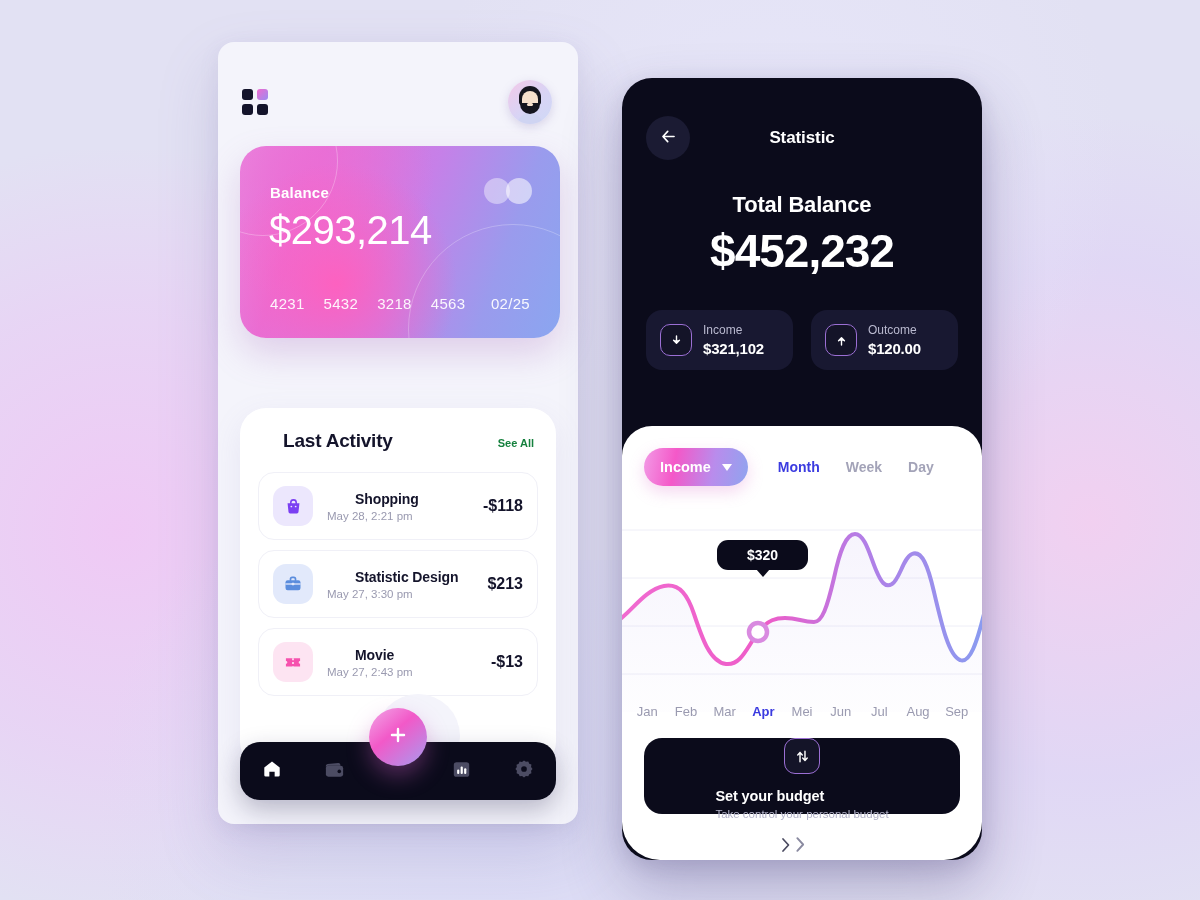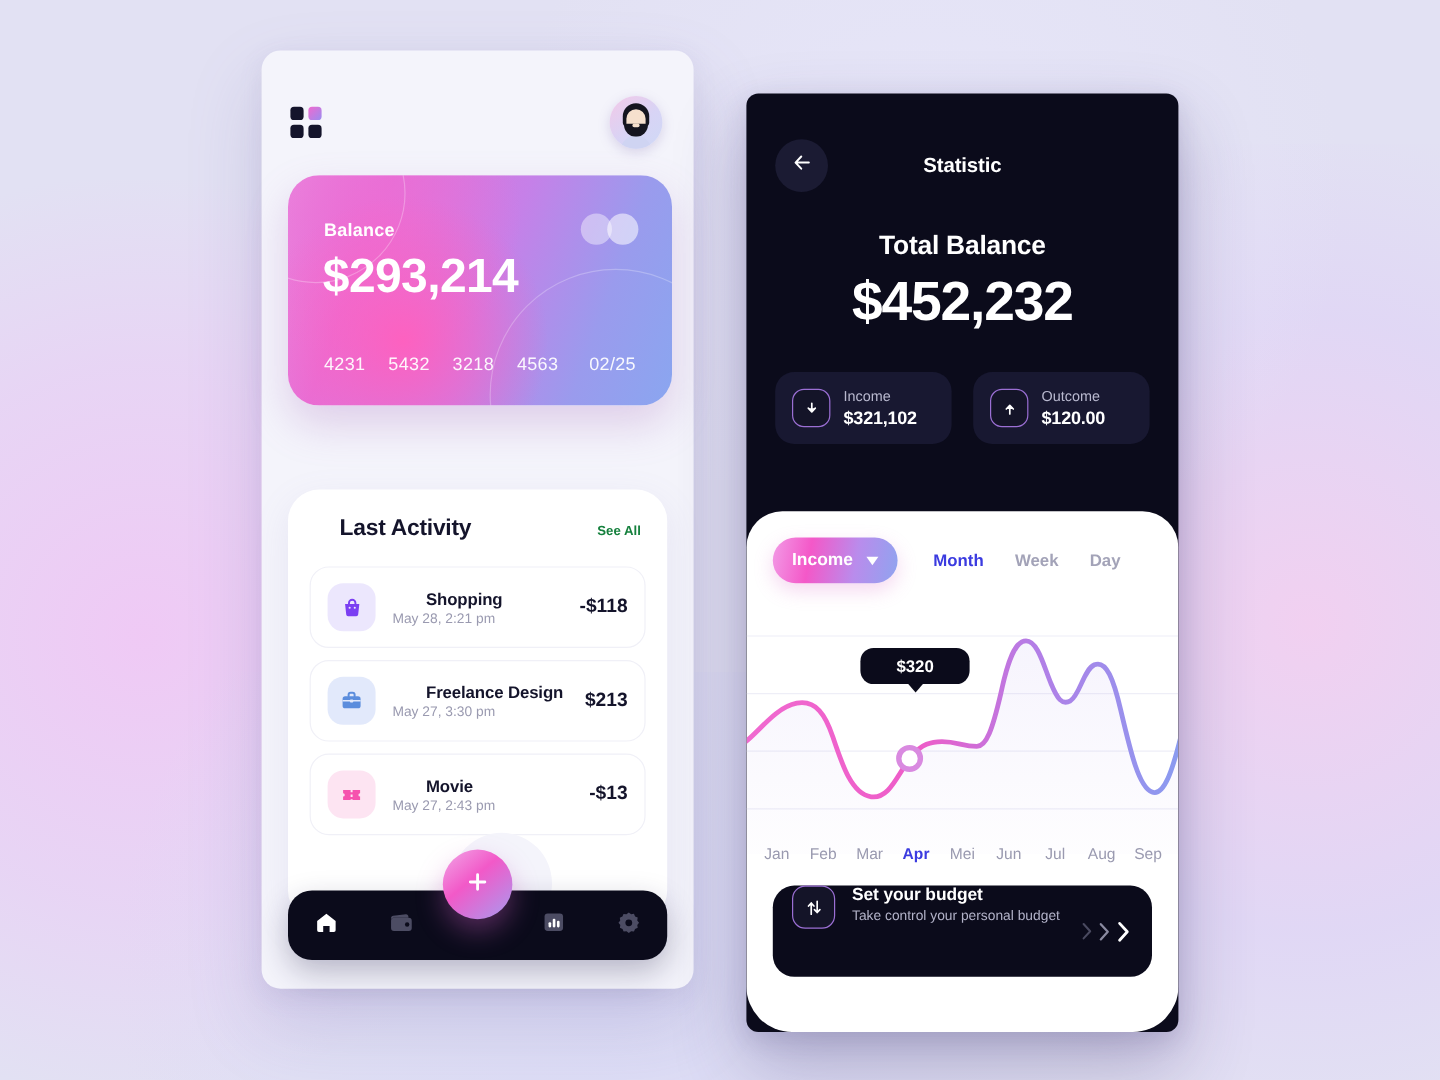--- a/index.html
+++ b/index.html
@@ -22,21 +22,21 @@
 
   
   .phone { position:absolute; }
   #phone-left {
     left:218px; top:42px; width:360px; height:782px;
     background:#f4f4fb; border-radius:16px;
     box-shadow: 0 28px 60px rgba(120,110,170,.22), 0 6px 20px rgba(120,110,170,.10);
   }
   #phone-right {
     left:622px; top:78px; width:360px; height:782px;
-    background:#0b0b1b; border-radius:10px; overflow:hidden;
+    background:#0b0b1b; border-radius:30px; overflow:hidden;
     box-shadow: 0 28px 60px rgba(60,50,110,.30), 0 6px 20px rgba(60,50,110,.14);
   }
 
   
   .l-top { display:flex; align-items:center; justify-content:space-between;
            padding:38px 26px 0 24px; }
   .grid-icon { width:26px; height:26px; display:grid; grid-template-columns:11px 11px;
                grid-template-rows:11px 11px; gap:4px; }
   .grid-icon i { display:block; width:11px; height:11px; border-radius:3px; background:#14142b; }
   .grid-icon i.accent { background:linear-gradient(135deg,#f06ad0 0%,#9a8cf0 100%); }
@@ -68,21 +68,21 @@
   .card-c2 { position:absolute; right:-58px; bottom:-96px; width:210px; height:210px;
              border-radius:50%; border:1.5px solid rgba(255,255,255,.25); }
   .card-label { position:absolute; left:30px; top:38px; color:#fff; font-size:15px;
                 font-weight:700; letter-spacing:.2px; }
   .mc { position:absolute; right:28px; top:32px; width:48px; height:26px; }
   .mc i { position:absolute; top:0; width:26px; height:26px; border-radius:50%;
           background:rgba(255,255,255,.42); }
   .mc i:first-child { left:0; }
   .mc i:last-child { right:0; background:rgba(255,255,255,.55); }
   .card-amount { position:absolute; left:29px; top:62px; color:#fff; font-size:40px;
-                 font-weight:700; letter-spacing:-.5px; }
+                 font-weight:400; letter-spacing:-.5px; }
   .card-nums { position:absolute; left:30px; bottom:26px; display:flex; gap:19px;
                color:rgba(255,255,255,.93); font-size:15px; letter-spacing:.3px; }
   .card-exp { position:absolute; right:30px; bottom:26px; color:rgba(255,255,255,.93);
               font-size:15px; letter-spacing:.3px; }
 
   
   .activity { position:absolute; left:22px; top:366px; width:316px; height:360px;
               background:#fff; border-radius:26px;
               box-shadow:0 10px 30px rgba(140,130,190,.12); }
   .act-head { display:flex; align-items:baseline; justify-content:space-between;
@@ -154,22 +154,22 @@
              font-size:14px; font-weight:700; padding:7px 30px; border-radius:11px; }
   .tooltip:after { content:""; position:absolute; left:50%; bottom:-7px; transform:translateX(-50%);
                    width:0; height:0; border-left:7px solid transparent;
                    border-right:7px solid transparent; border-top:8px solid #0b0b1b; }
   .months { position:absolute; left:0; right:0; top:278px; display:flex;
             justify-content:space-between; padding:0 6px; }
   .months span { font-size:13px; color:#9a9ab0; width:45px; text-align:center; }
   .months span.on { color:#3b3be0; font-weight:700; }
 
   .budget { position:absolute; left:22px; right:22px; bottom:46px; height:76px;
-            background:#0b0b1b; border-radius:18px; display:flex; 
-            padding:0 16px; gap:14px; }
+            background:#0b0b1b; border-radius:18px; display:flex; align-items:center;
+            padding:0 16px; gap:14px;flex-direction:column; }
   .bd-ic { width:36px; height:36px; border-radius:11px; border:1.4px solid #9b6fd4;
            background:#141428; display:flex; align-items:center; justify-content:center;
            flex:0 0 36px; }
   .bd-t { flex:1; }
   .bd-title { color:#fff; font-size:14.5px; font-weight:700; letter-spacing:-.1px; }
   .bd-sub { color:#b2b2c8; font-size:11.5px; margin-top:4px; }
   .chevs { display:flex; align-items:center; gap:2px; }
 </style>
 </head>
 <body>
@@ -242,21 +242,21 @@
       <div class="act-row">
         <div class="act-ic work">
           <svg width="20" height="20" viewBox="0 0 24 24" fill="none">
             <rect x="3" y="7.5" width="18" height="12" rx="2.6" fill="#5b8ddd"></rect>
             <path d="M9 7.5V6a2 2 0 0 1 2-2h2a2 2 0 0 1 2 2v1.5" stroke="#5b8ddd" stroke-width="2" stroke-linecap="round"></path>
             <path d="M3 12h18" stroke="#e2e9fb" stroke-width="1.6"></path>
             <rect x="10.3" y="10.6" width="3.4" height="3" rx="1" fill="#e2e9fb"></rect>
           </svg>
         </div>
         <div class="act-txt">
-          <div class="act-name">Freelance Design</div>
+          <div class="act-name">Statistic Design</div>
           <div class="act-time">May 27, 3:30 pm</div>
         </div>
         <div class="act-amt">$213</div>
       </div>
 
       <div class="act-row">
         <div class="act-ic film">
           <svg width="20" height="20" viewBox="0 0 24 24" fill="none">
             <path d="M3.5 7.5h17v3.3a1.7 1.7 0 0 0 0 3.4v3.3h-17v-3.3a1.7 1.7 0 0 0 0-3.4V7.5Z" fill="#f652ae"></path>
             <path d="M12 7.5v9.9" stroke="#fde4f2" stroke-width="2" stroke-dasharray="2.4 2.2"></path>

